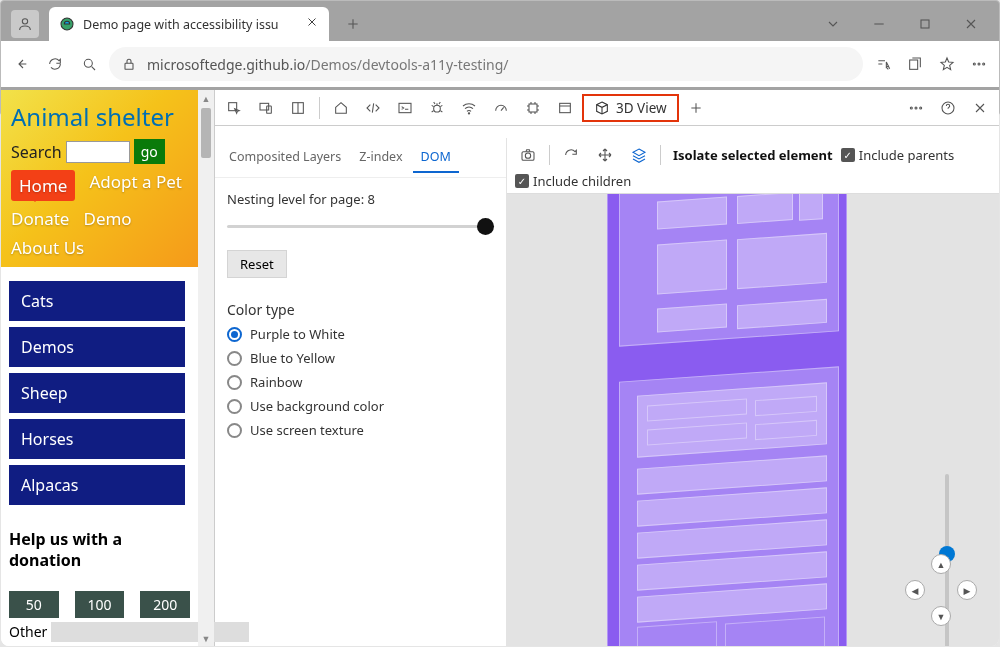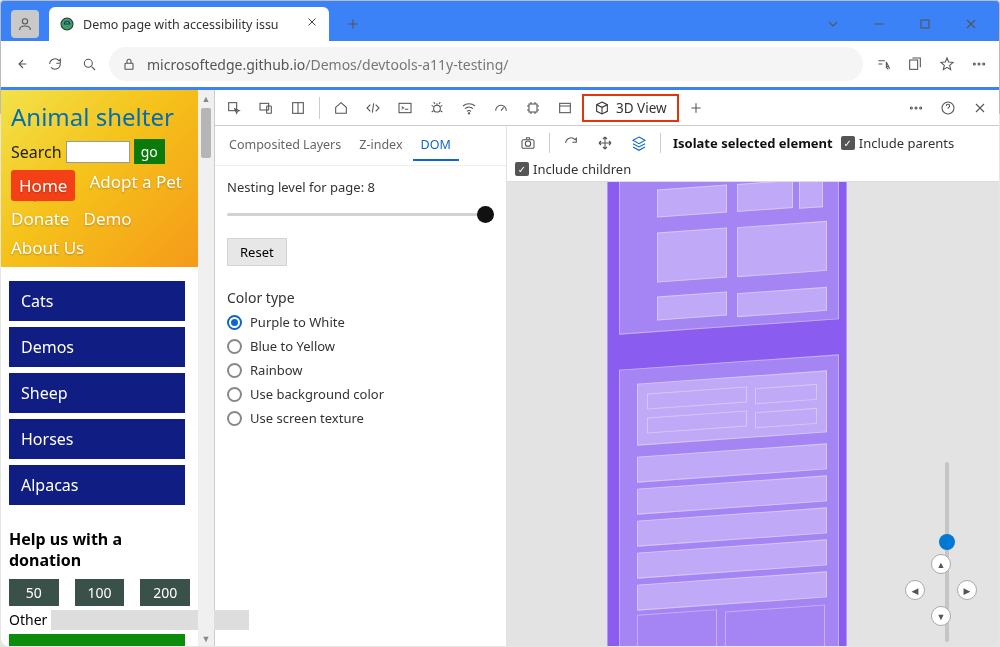--- a/index.html
+++ b/index.html
@@ -1,19 +1,19 @@
 <!DOCTYPE html>
 <html><head>
 <meta charset="utf-8">
 <style>
 * { margin: 0; padding: 0; box-sizing: border-box; font-family: system-ui, -apple-system, "Segoe UI", sans-serif; }
 body { width: 1000px; height: 647px; background: #e5e5e5; overflow: hidden; position: relative; }
 
 
-.chrome { background: #3b82f6; height: 116px; border: 1px solid #bbb; border-radius: 4px; }
+.chrome { background: #a3a3a3; height: 116px; border: 1px solid #bbb; border-radius: 4px; }
 .tabbar { display: flex; align-items: center; height: 40px; padding: 6px 4px 0 4px; gap: 4px; }
 .profile { width: 28px; height: 28px; background: #c9c9c9; border-radius: 4px; display:flex; align-items:center; justify-content:center; margin: 0 6px; }
 .tab { display: flex; align-items: center; gap: 8px; background: #fff; border-radius: 6px 6px 0 0; padding: 8px 10px; height: 34px; width: 280px; font-size: 12.5px; color:#333; }
 .tab .title { flex:1; white-space:nowrap; overflow:hidden; text-overflow:ellipsis; }
 .icon-btn { width: 28px; height: 28px; display:flex; align-items:center; justify-content:center; border-radius:4px; color:#555; }
 .newtab { margin-left: 6px; }
 .win-controls { margin-left: auto; display:flex; gap: 2px; padding-right: 2px; }
 .win-controls .icon-btn { width: 44px; height: 30px; }
 
 .addrbar { display:flex; align-items:center; background:#fff; height: 46px; padding: 0 6px; gap: 6px; }
@@ -40,35 +40,35 @@
 .go { background:#0a7a0a; color:#fff; border:none; padding: 3px 7px; font-size:14px; }
 .nav { display:flex; flex-wrap:wrap; gap: 6px 14px; margin-top:4px;}
 .nav a { color:#fff; font-size:17px; text-shadow:0 1px 2px rgba(0,0,0,0.25); text-decoration:none; white-space:nowrap; }
 .nav a.active { background:#f34016; padding: 4px 8px; border-radius:3px; position:relative; }
 .nav a.active::after { content:''; position:absolute; bottom:-7px; left:18px; border:6px solid transparent; border-top-color:#f34016; }
 
 .catlist { padding: 14px 8px 8px 8px; width:197px; }
 .catlist button { display:block; width: 176px; background:#101d82; color:#fff; border:none; text-align:left; padding: 9px 12px; margin-bottom:6px; font-size:16px; }
 
 .donation { padding: 10px 8px; width:197px; }
-.donation h2 { font-size:16px; font-weight:700; line-height:1.3; margin-bottom:8px; }
+.donation h2 { font-size:16px; font-weight:700; line-height:1.3; margin-bottom:20px; }
 .preset-row { display:flex; gap:16px; margin-bottom:4px; }
 .preset-row button { flex:1; background:#3a514a; color:#fff; border:none; padding:4px 0; font-size:14px; }
 .other-row { display:flex; align-items:center; gap:4px; font-size:14px; }
 .other-row input { flex:1; height:20px; background:#ddd; border:none; }
 .donate-btn { width:176px; background:#0d8b0d; color:#fff; border:none; padding:6px 0; font-size:15px; margin-top:4px; }
 
 
 .devtools { flex:1; display:flex; flex-direction:column; border-left:1px solid #ccc; }
 .dt-toolbar { height:36px; border-bottom:1px solid #ccc; display:flex; align-items:center; padding:0 4px; gap:2px; }
 .dt-toolbar .sep { width:1px; height:22px; background:#ccc; margin:0 4px; }
 .dt-toolbar .tool { width:30px; height:30px; display:flex; align-items:center; justify-content:center; color:#555; }
 .dt-3dview { display:flex; align-items:center; gap:6px; padding: 4px 10px; border:2px solid #e3340a; height:28px; font-size:13.5px; color:#333; }
 
-.dt-body { flex:1; display:flex; }
+.dt-body { flex:1; display:flex;margin-top:12px; }
 
 .dt-left { width:292px; border-right:1px solid #e3e3e3; padding: 0; }
 .dt-tabs { display:flex; gap:2px; border-bottom:1px solid #eee; padding: 4px 6px; font-size:12.5px; }
 .dt-tabs .t { padding:6px 8px; color:#666; }
 .dt-tabs .t.active { color:#0d66d0; border-bottom:2px solid #0d66d0; background:#fff; }
 .dt-panel { padding: 12px 12px; }
 .nesting-label { font-size:13px; color:#333; margin-bottom:8px; }
 .slider { position:relative; height:20px; margin-bottom:14px; }
 .slider-track { position:absolute; top:9px; left:0; right:0; height:3px; background:#d2d2d2; border-radius:2px; }
 .slider-thumb { position:absolute; top:2px; right:0; width:17px; height:17px; background:#111; border-radius:50%; }

